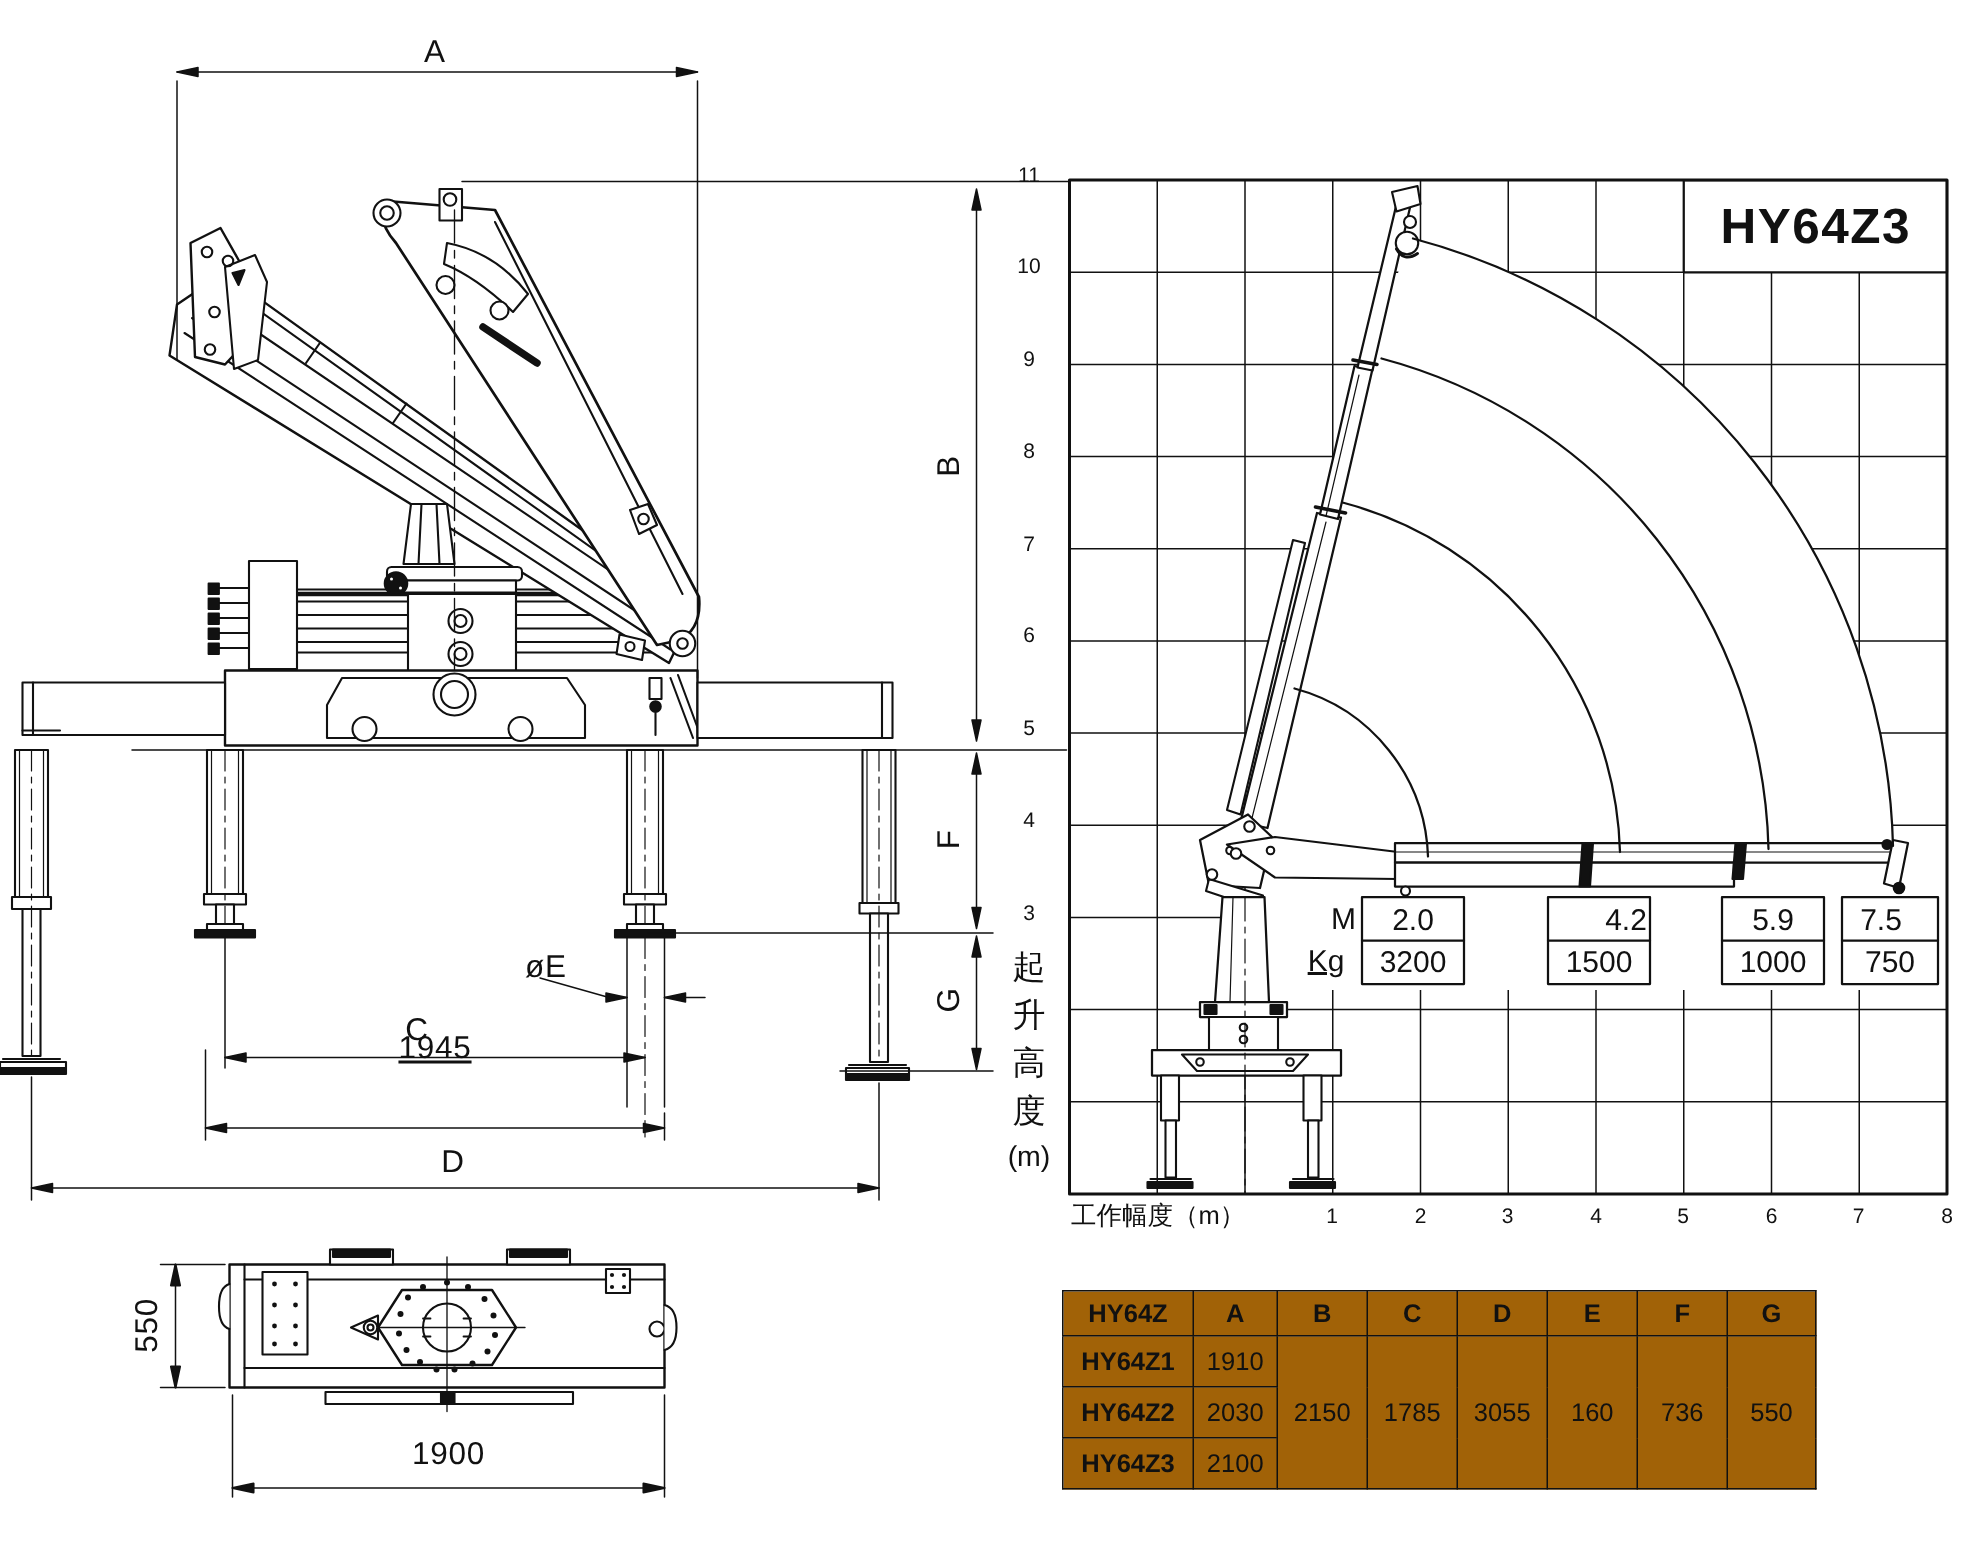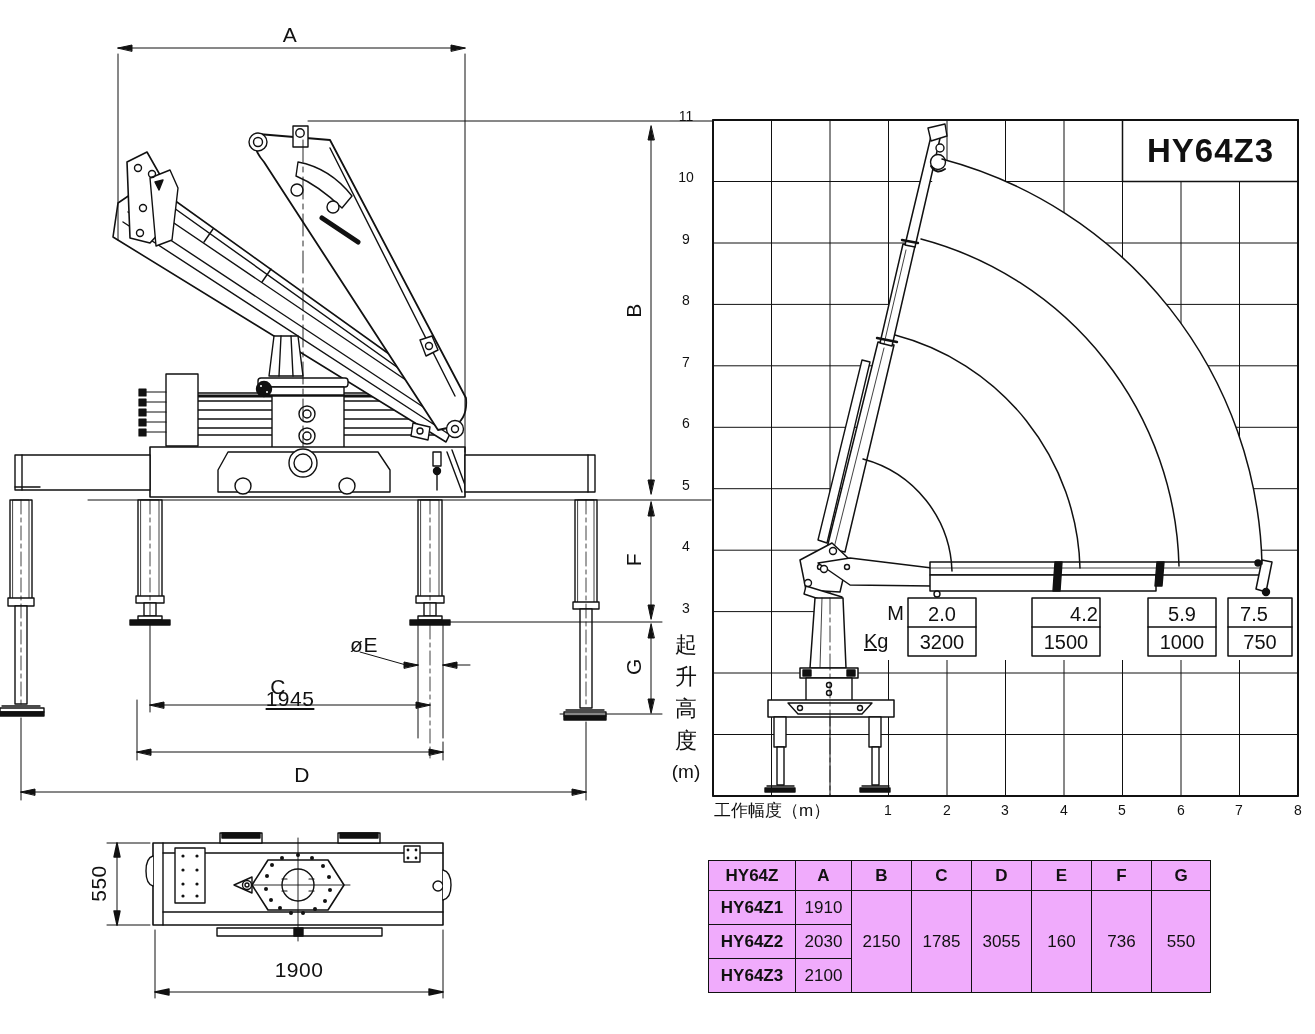--- a/index.html
+++ b/index.html
@@ -11,21 +11,21 @@
   .vlbl{transform:rotate(-90deg);}
   .tick{position:absolute;font-size:14px;color:#111;text-align:center;}
   .cjk{position:absolute;font-size:22px;color:#111;text-align:center;line-height:1;}
   .title-box{position:absolute;left:1123px;top:120px;width:175px;height:61px;
        display:flex;align-items:center;justify-content:center;font-size:33px;
        font-weight:700;letter-spacing:1px;}
   .loadtxt{position:absolute;font-size:20px;color:#111;text-align:center;line-height:1;}
   #spec-table{position:absolute;left:708px;top:860px;border-collapse:collapse;
        table-layout:fixed;}
   #spec-table td{border:1.6px solid #111;text-align:center;vertical-align:middle;
-       font-size:17px;padding:0;height:33px;color:#111;background:#f0abfc;}
+       font-size:17px;padding:0;height:33px;color:#111;background:#a16207;}
   #spec-table tr.hdr td{height:29px;font-weight:700;}
   #spec-table td.model{font-weight:700;}
   #spec-table td.num{font-weight:400;}
 </style>
 </head>
 <body>
 
 <div id="stage">
 
 <svg width="1315" height="1034" viewBox="0 0 1315 1034">
@@ -443,21 +443,21 @@
 <div class="tick" style="left:990px;top:802px;width:30px;">3</div>
 <div class="tick" style="left:1049px;top:802px;width:30px;">4</div>
 <div class="tick" style="left:1107px;top:802px;width:30px;">5</div>
 <div class="tick" style="left:1166px;top:802px;width:30px;">6</div>
 <div class="tick" style="left:1224px;top:802px;width:30px;">7</div>
 <div class="tick" style="left:1283px;top:802px;width:30px;">8</div>
 
 <div class="title-box">HY64Z3</div>
 
 <div class="loadtxt" style="left:868px;top:603px;width:36px;text-align:right;">M</div>
-<div class="loadtxt" style="left:864px;top:631px;width:40px;text-align:left;text-decoration:underline;">Kg</div>
+<div class="loadtxt" style="left:864px;top:631px;width:40px;text-align:center;text-decoration:underline;">Kg</div>
 <div class="loadtxt" style="left:908px;top:604px;width:68px;">2.0</div>
 <div class="loadtxt" style="left:908px;top:632px;width:68px;">3200</div>
 <div class="loadtxt" style="left:1032px;top:604px;width:68px;padding-left:18px;">4.2</div>
 <div class="loadtxt" style="left:1032px;top:632px;width:68px;">1500</div>
 <div class="loadtxt" style="left:1148px;top:604px;width:68px;">5.9</div>
 <div class="loadtxt" style="left:1148px;top:632px;width:68px;">1000</div>
 <div class="loadtxt" style="left:1228px;top:604px;width:52px;">7.5</div>
 <div class="loadtxt" style="left:1228px;top:632px;width:64px;">750</div>
 
 <table id="spec-table">

